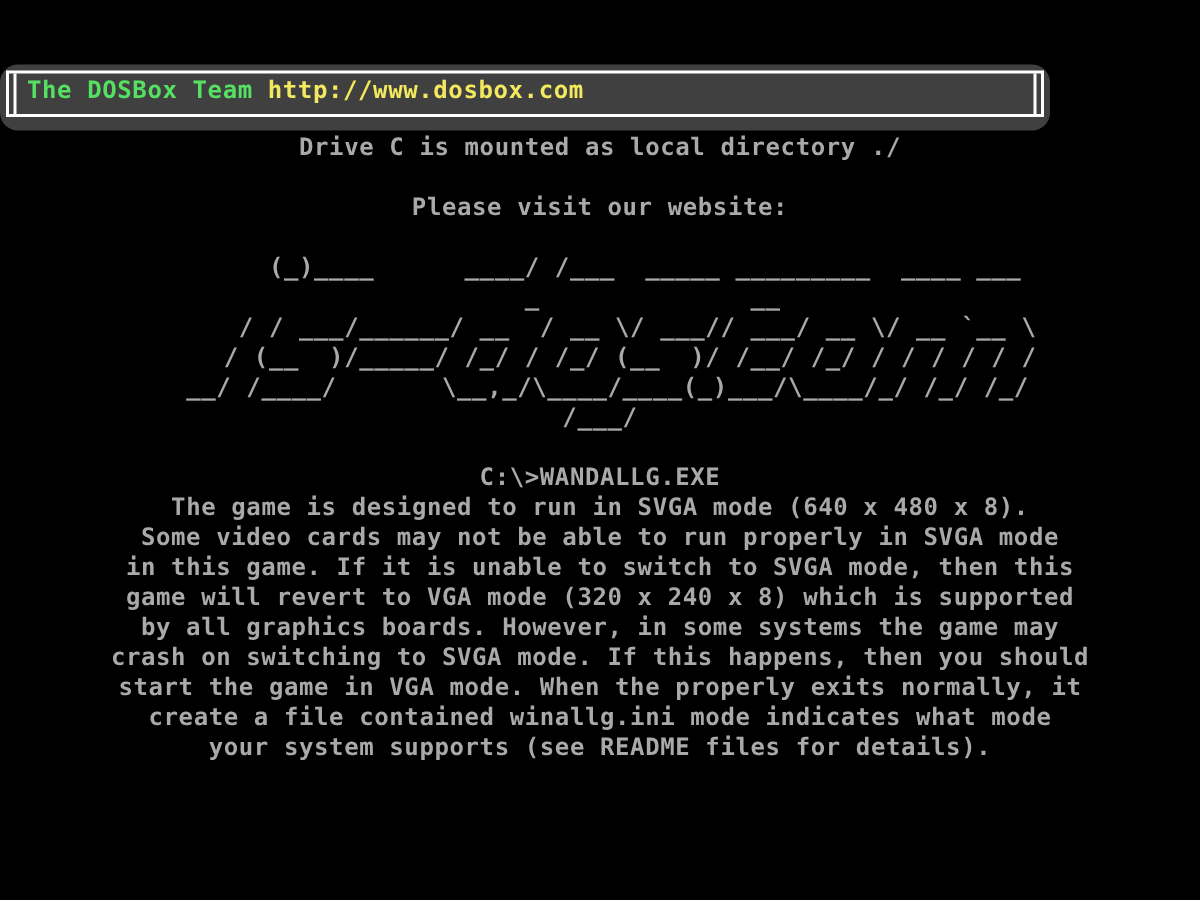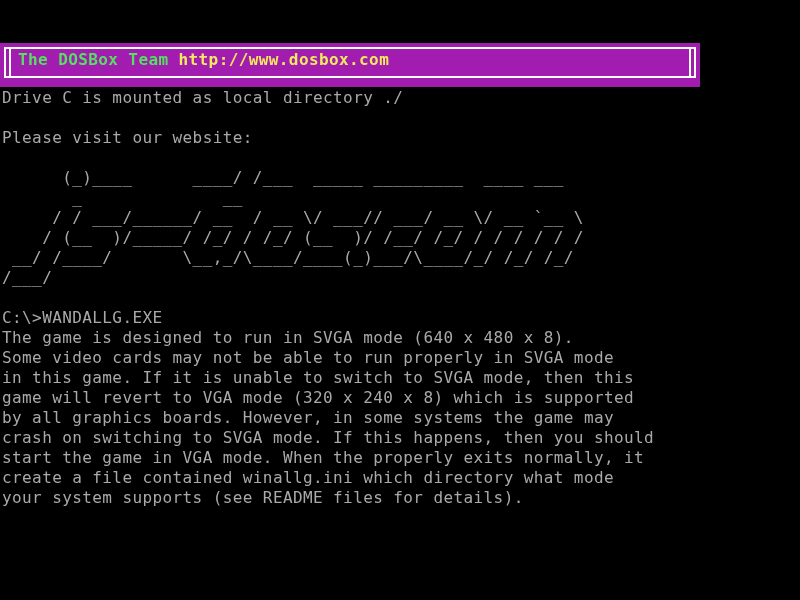--- a/index.html
+++ b/index.html
@@ -11,21 +11,22 @@
     font-family: "DejaVu Sans Mono", "Liberation Mono", monospace;
   }
   .screen {
     position: absolute; left: 0; top: 0; width: 800px; height: 600px;
     background: #000000;
   }
   
   .banner {
     position: absolute; left: 0; top: 43px;
     width: 700px; height: 44px;
-    background: #a21caf;
+    background: #404040;
+    border-radius: 12px;
   }
   .banner-frame {
     position: absolute; left: 4px; top: 4px; right: 4px; bottom: 9px;
     border: 2px solid #ffffff;
   }
   .banner-frame::before {
     content: ""; position: absolute; left: 3px; top: 0; bottom: 0;
     width: 2px; background: #ffffff;
   }
   .banner-frame::after {
@@ -36,21 +37,21 @@
     position: absolute; left: 18px; top: 7px;
     font-size: 16px; font-weight: bold; letter-spacing: 0.4px;
     line-height: 20px; white-space: pre;
   }
   .team  { color: #55e062; }
   .url   { color: #f2e95f; margin-left: 10px; }
   
   .console {
     position: absolute; left: 2px; top: 88px; width: 796px;
     color: #a9a9a9;
-    font-size: 16px; font-weight: normal; letter-spacing: 0.4px;
+    font-size: 16px; font-weight: bold; letter-spacing: 0.4px; text-align: center;
   }
   .line {
     height: 20px; line-height: 20px;
     white-space: pre;
   }
   .cursor { color: #a9a9a9; }
 </style>
 </head>
 <body>
 
@@ -74,18 +75,18 @@
     <div class="line">/___/</div>
     <div class="line"></div>
     <div class="line">C:\&gt;WANDALLG.EXE</div>
     <div class="line">The game is designed to run in SVGA mode (640 x 480 x 8).</div>
     <div class="line">Some video cards may not be able to run properly in SVGA mode</div>
     <div class="line">in this game. If it is unable to switch to SVGA mode, then this</div>
     <div class="line">game will revert to VGA mode (320 x 240 x 8) which is supported</div>
     <div class="line">by all graphics boards. However, in some systems the game may</div>
     <div class="line">crash on switching to SVGA mode. If this happens, then you should</div>
     <div class="line">start the game in VGA mode. When the properly exits normally, it</div>
-    <div class="line">create a file contained winallg.ini which directory what mode</div>
+    <div class="line">create a file contained winallg.ini mode indicates what mode</div>
     <div class="line">your system supports (see README files for details).</div>
     <div class="line"></div>
   </div>
 
 </div>
 
 </body></html>

